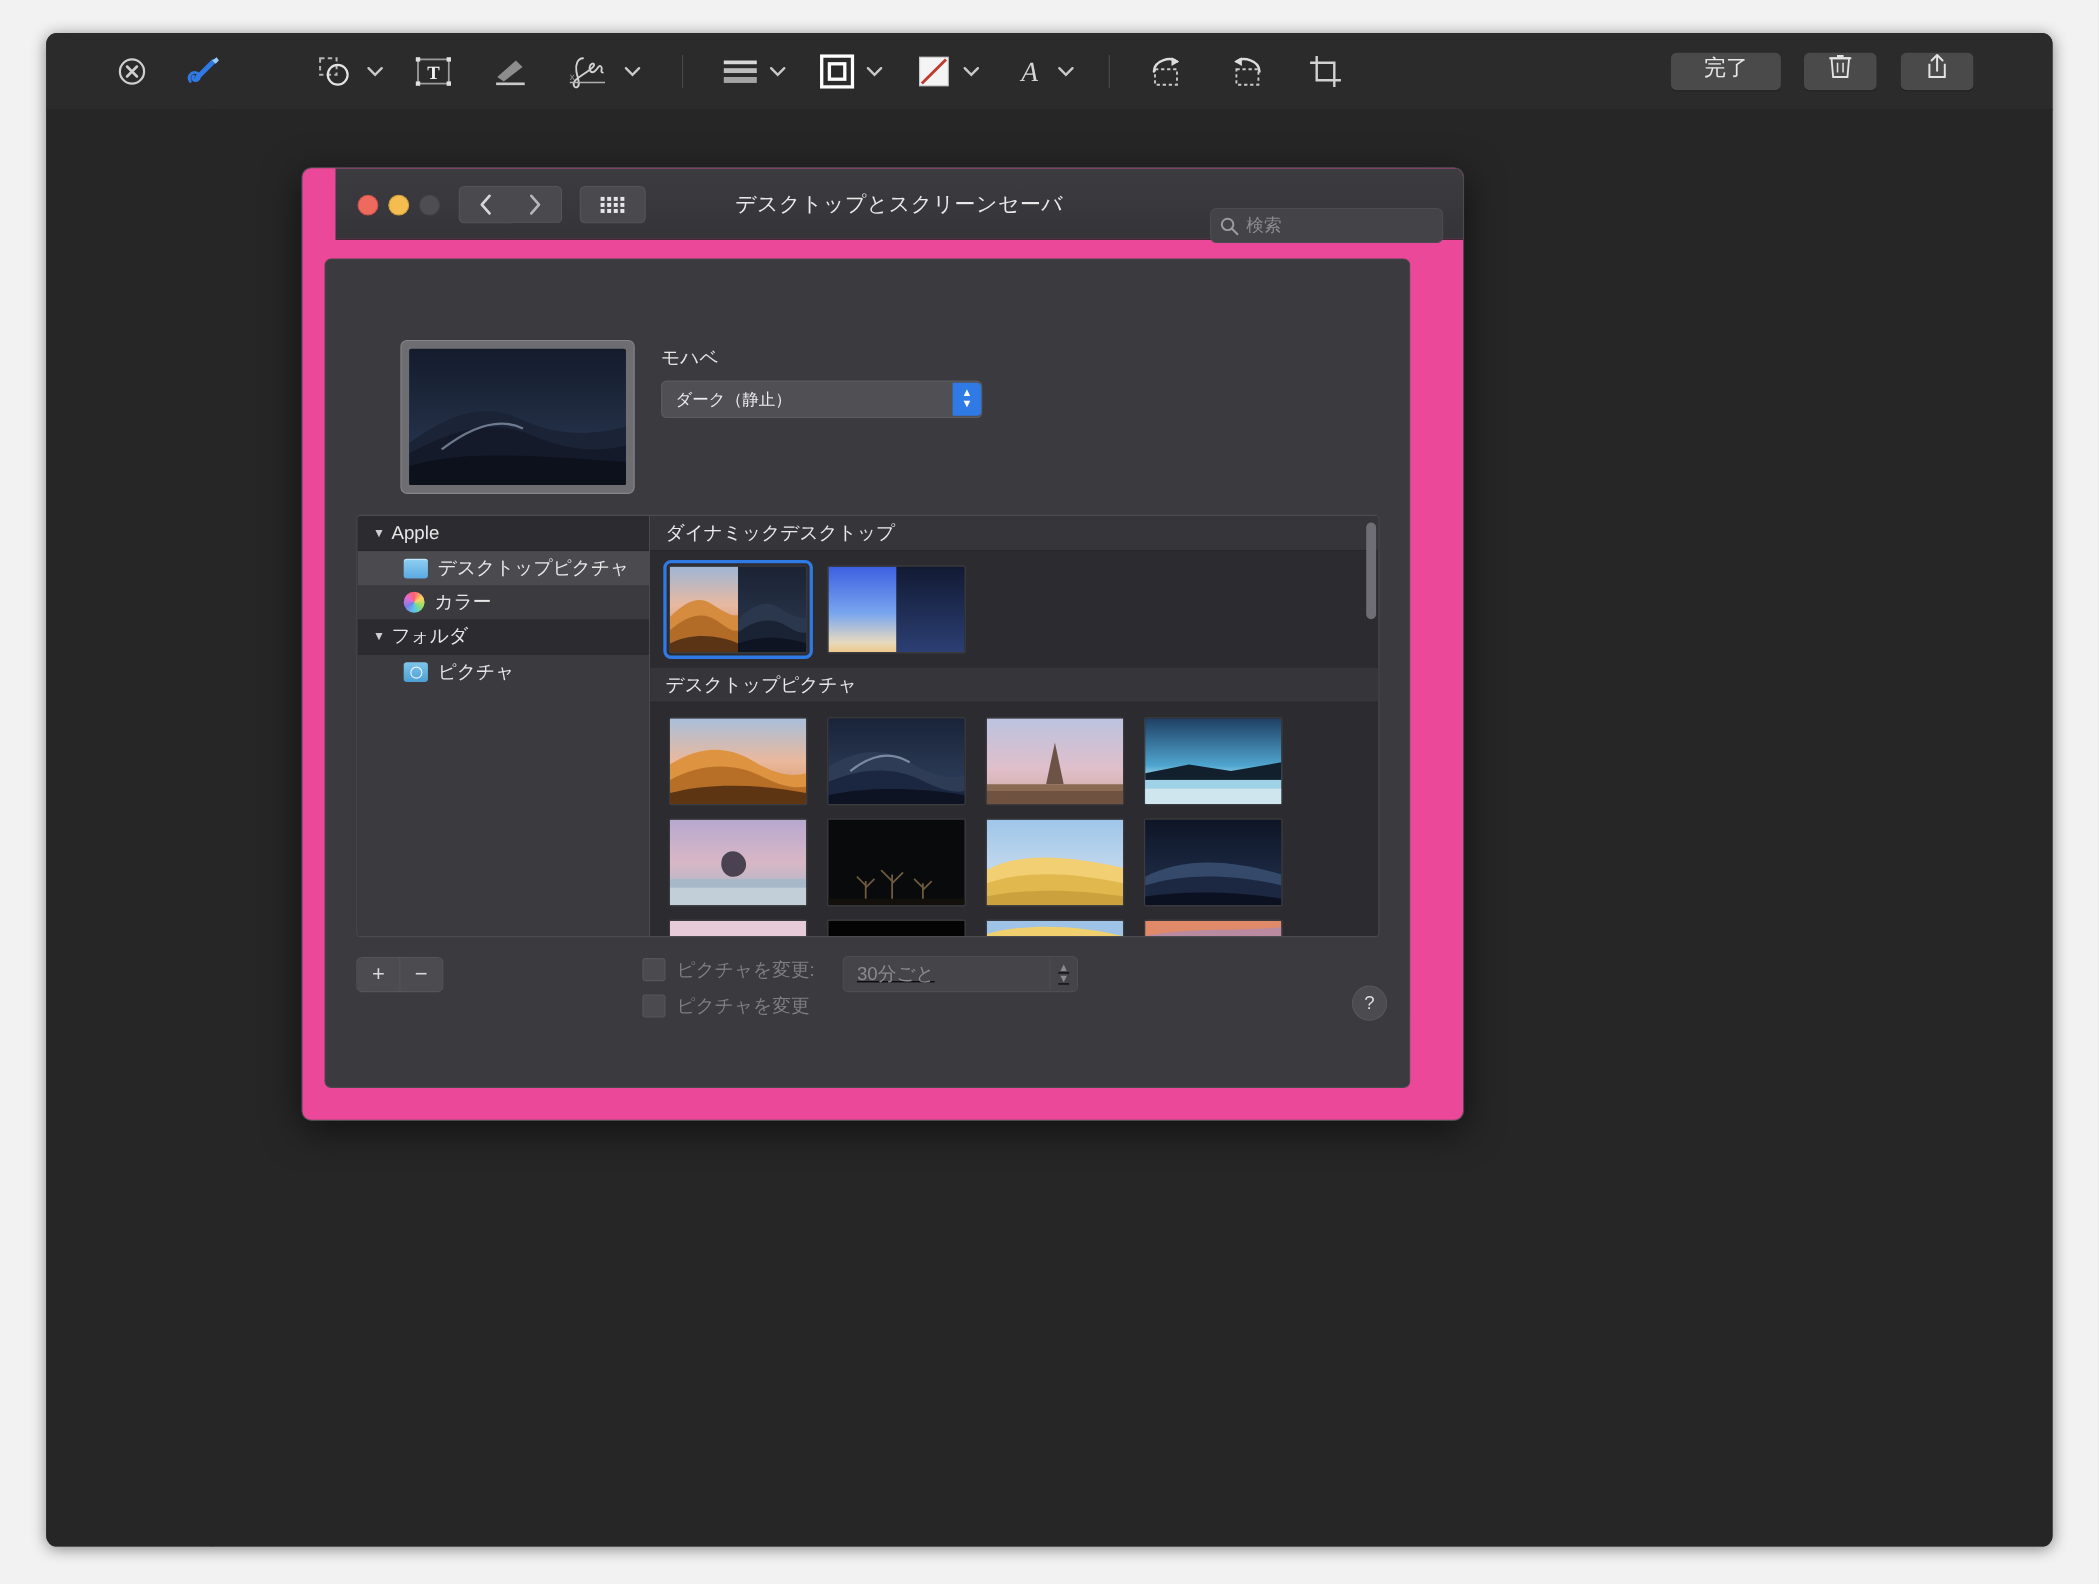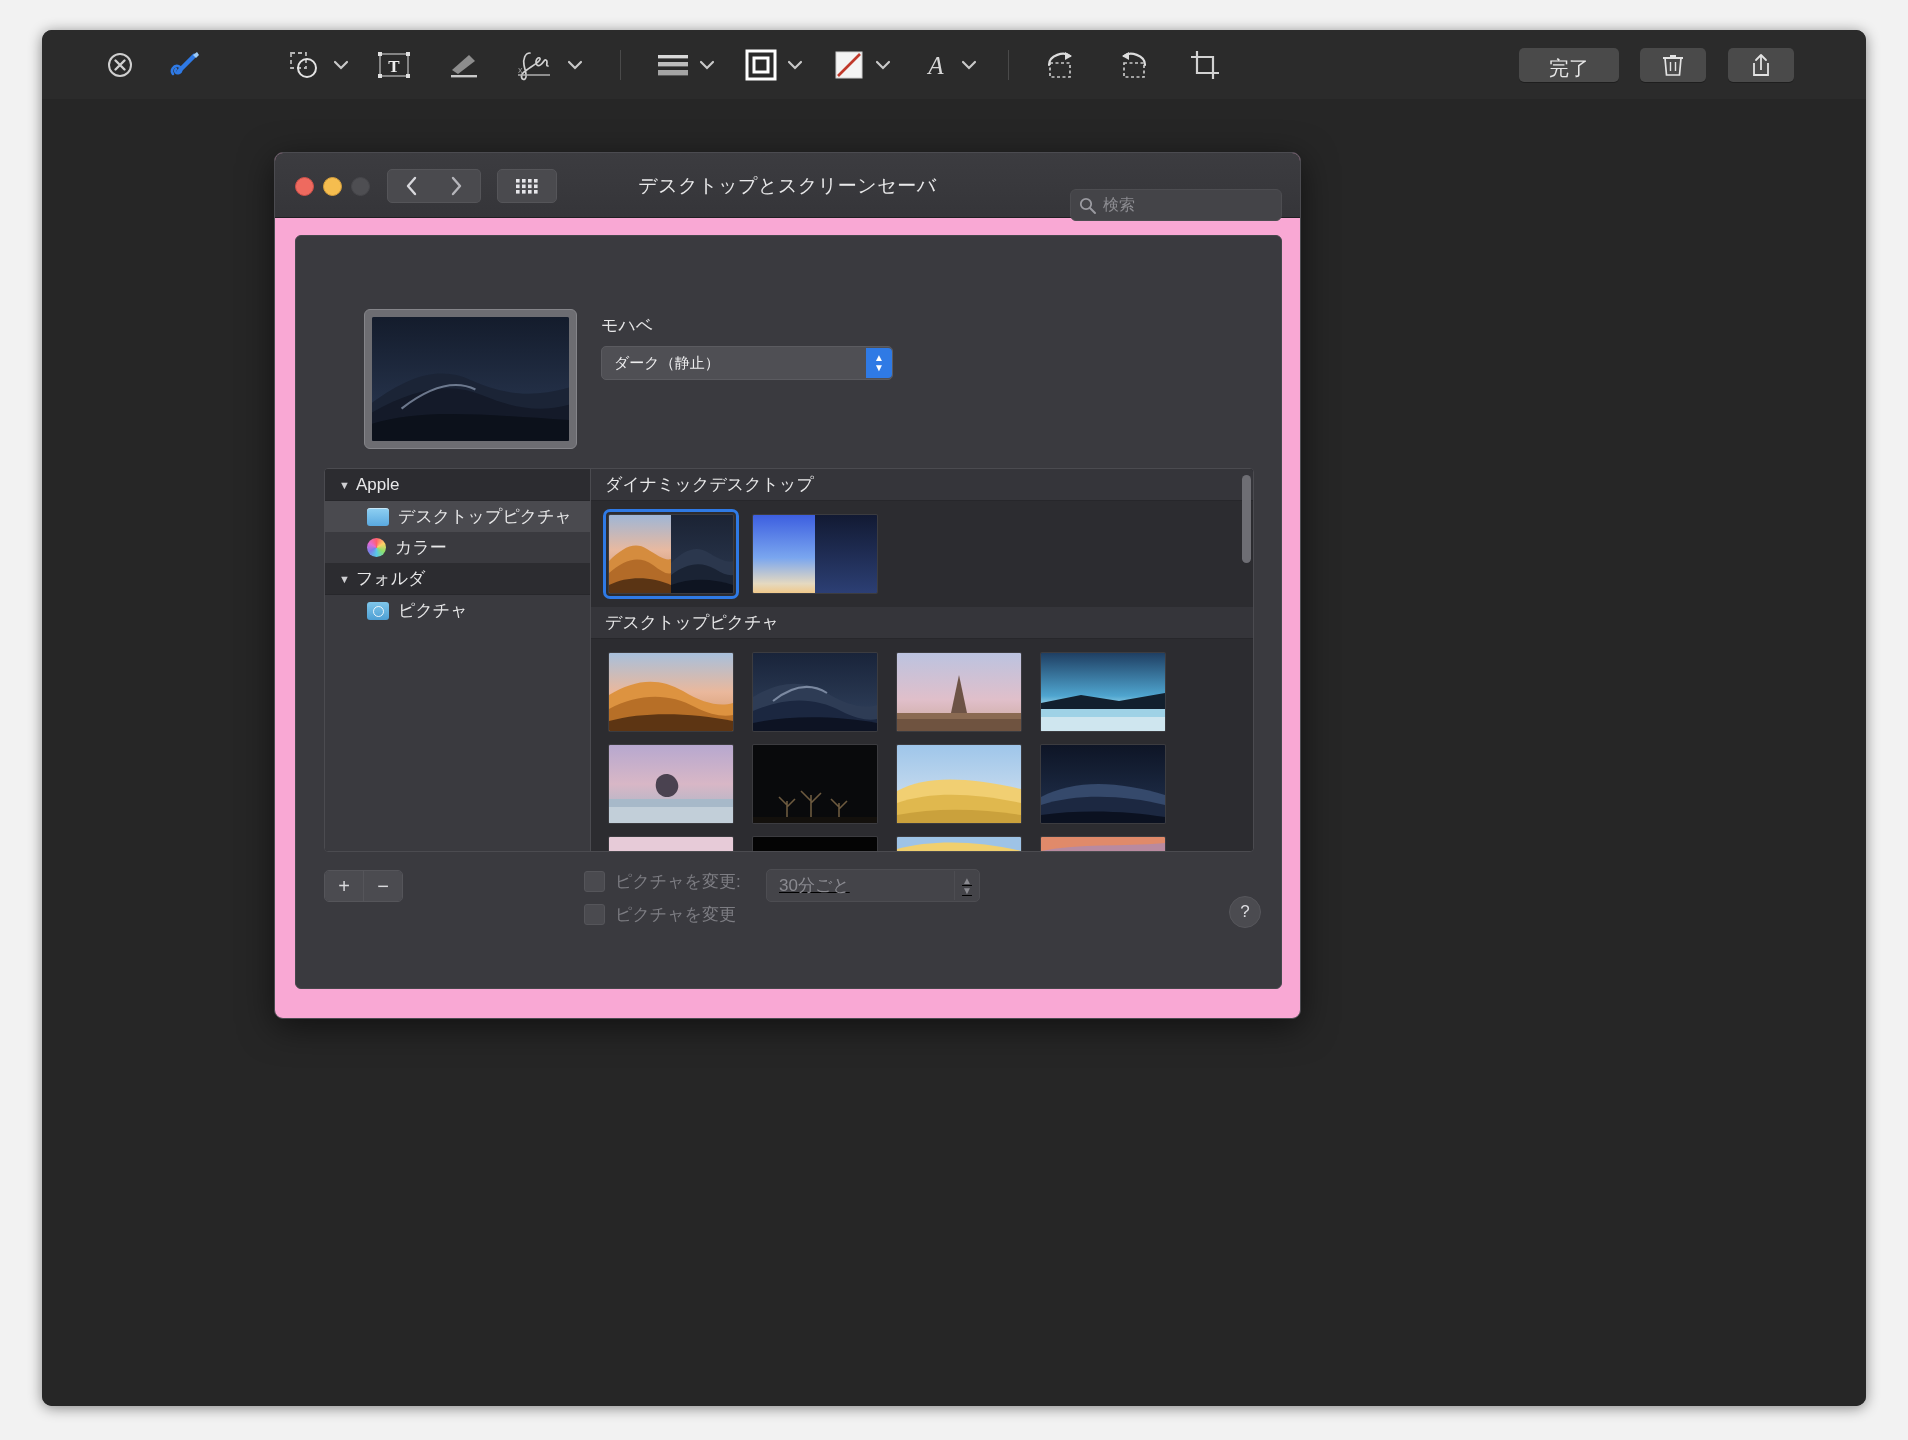--- a/index.html
+++ b/index.html
@@ -57,36 +57,37 @@
   .tb-sep {
     position: absolute; top: 20px;
     width: 1px; height: 30px;
     background: #4a4a4a;
   }
   .tb-btn {
     position: absolute; top: 18px;
     height: 34px;
     background: #4a4a4a;
     border-radius: 5px;
-    display: flex; align-items: flex-end; justify-content: center;
+    display: flex; align-items: flex-start; justify-content: center;
     color: #e8e8e8;
     font-size: 20px;
     box-shadow: 0 1px 0 rgba(0,0,0,0.3);
   }
 
   
   #prefs-window {
     position: absolute;
     left: 232px; top: 122px;
     width: 1025px; height: 865px;
-    background: #f9a8d4;
+    background: #ec4899;
     border-radius: 9px;
     box-shadow: 0 8px 34px rgba(0,0,0,0.55);
     overflow: hidden;
     border: 1px solid #4b4b50;
+    padding-left: 30px;
   }
   #prefs-titlebar {
     position: relative;
     height: 64px;
     background: linear-gradient(#3c3c40, #353539);
     border-bottom: 1px solid #1f1f22;
   }
   .traffic {
     position: absolute; top: 24px;
     width: 17px; height: 17px; border-radius: 50%;

